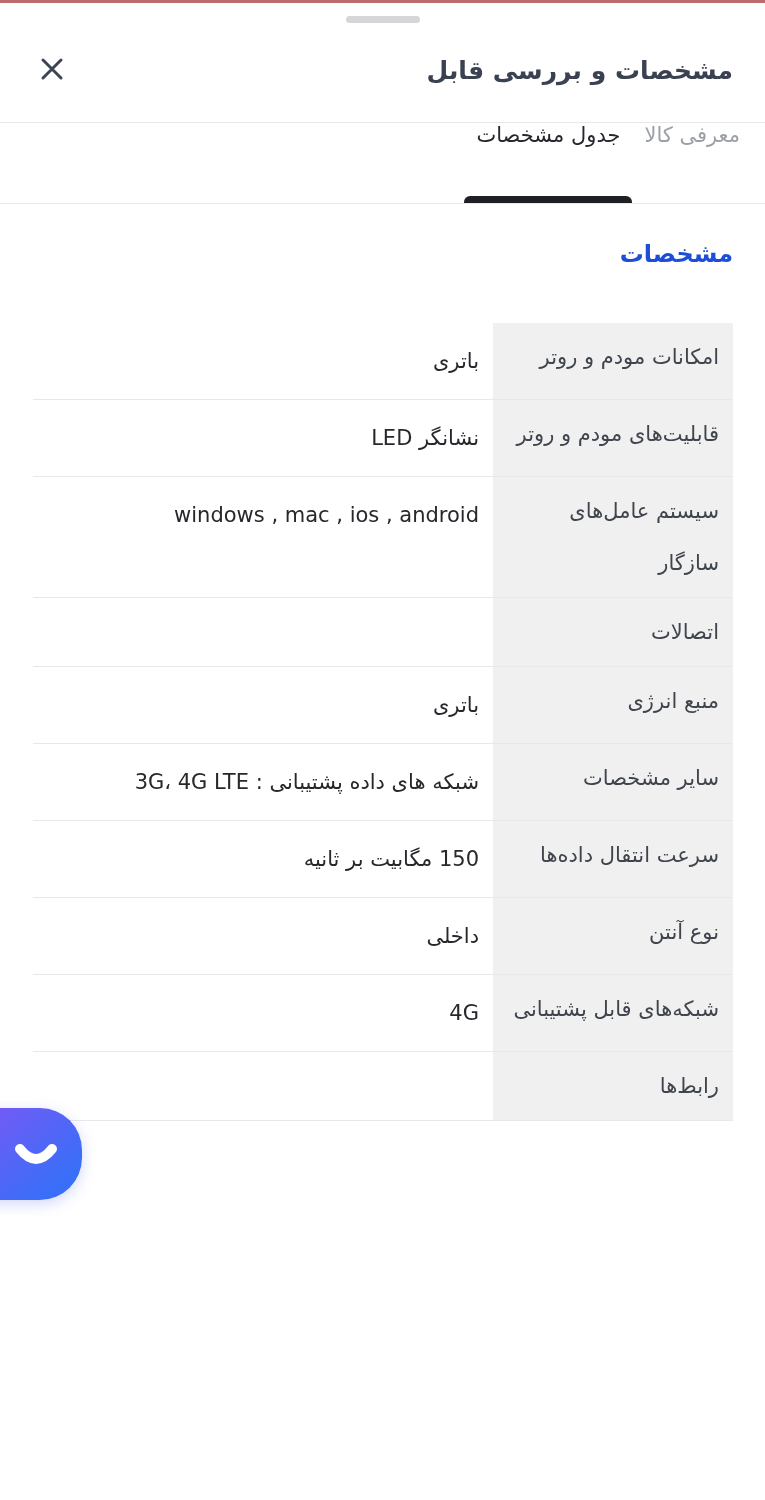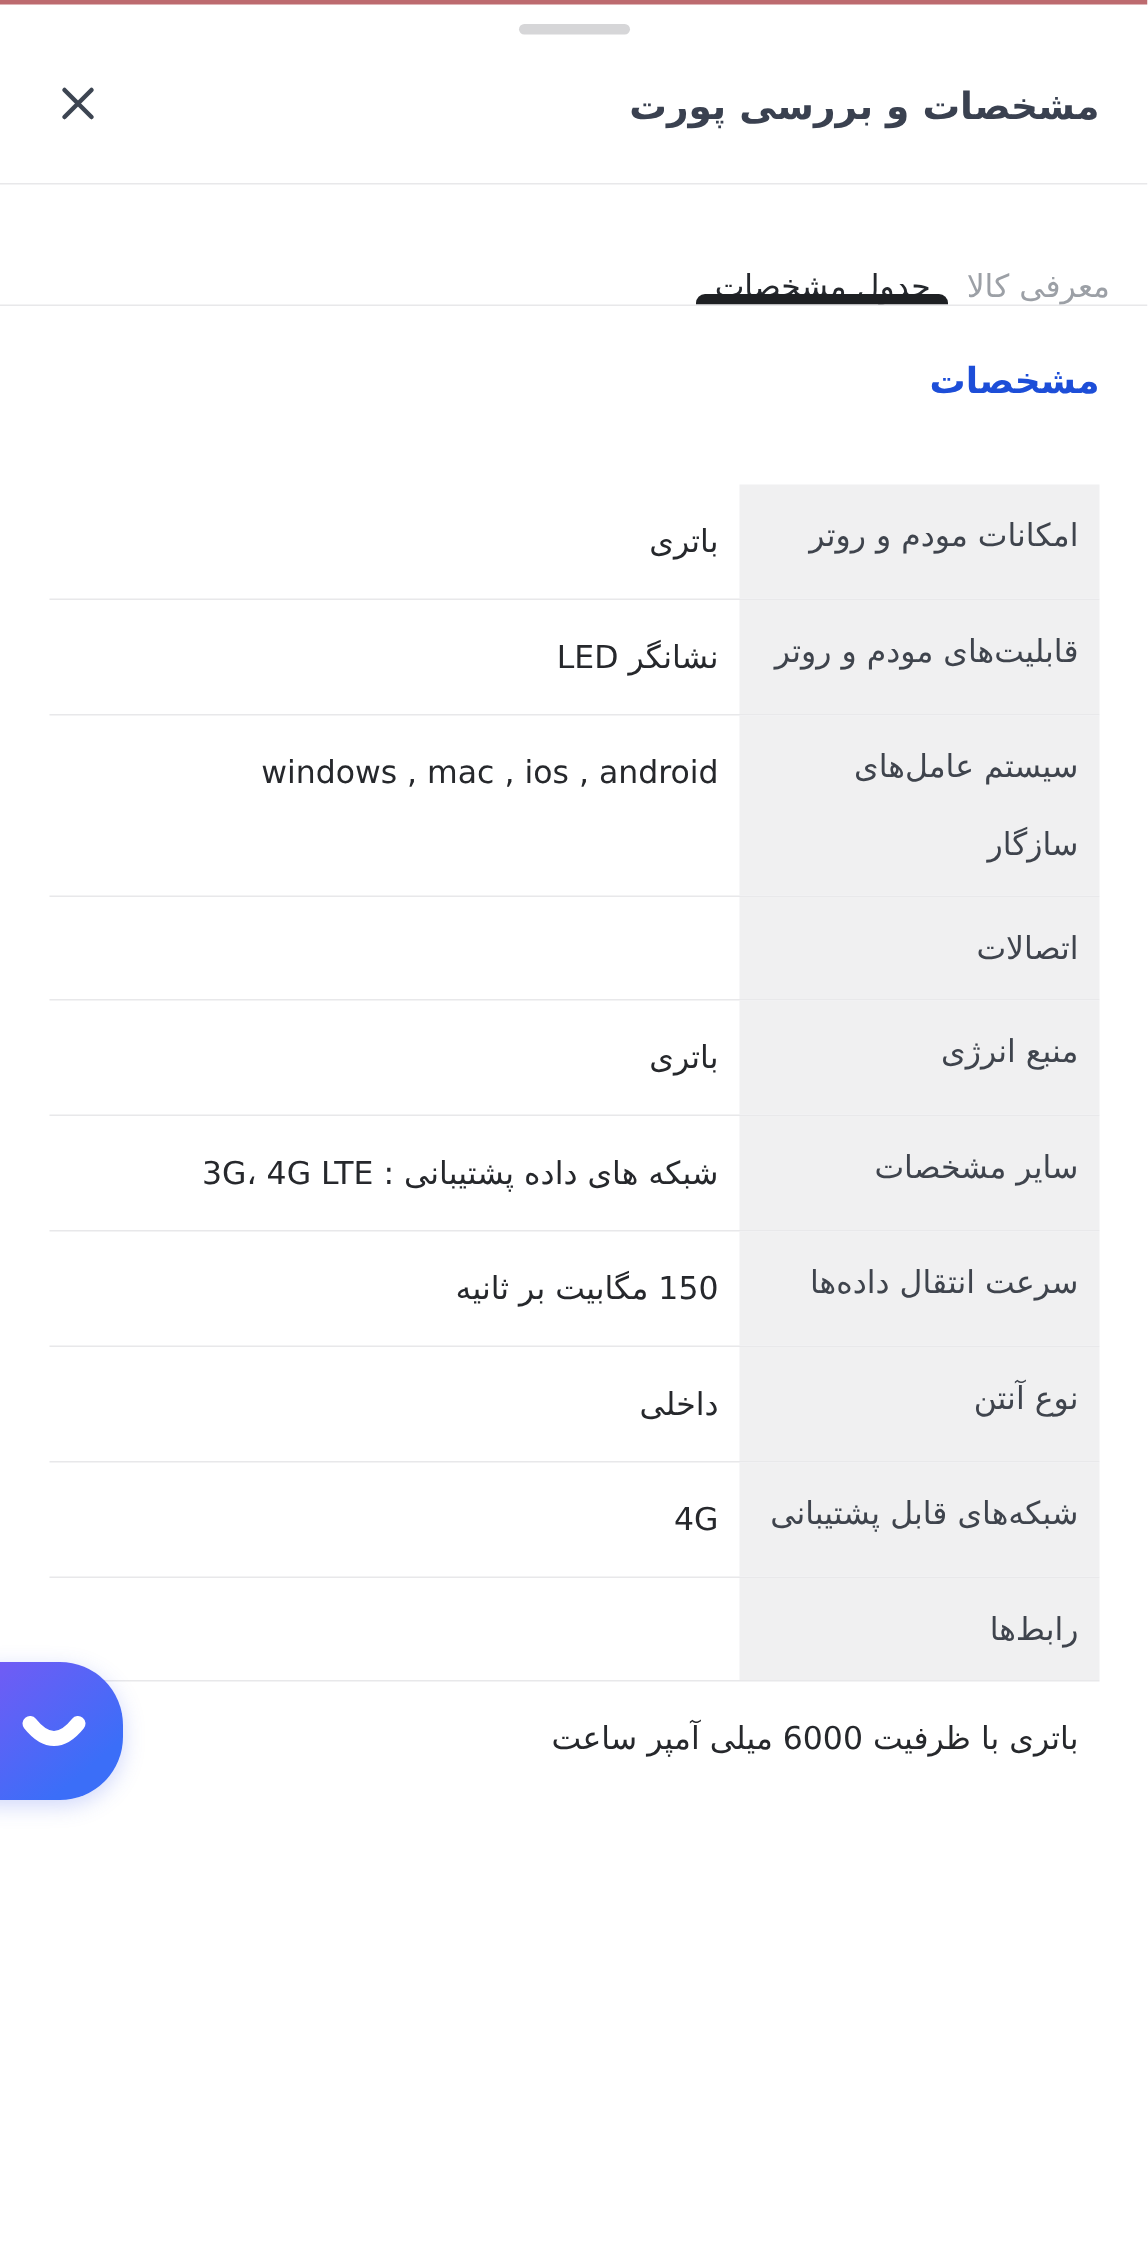--- a/index.html
+++ b/index.html
@@ -20,21 +20,21 @@
     width:74px;height:7px;border-radius:4px;background:var(--handle);cursor:grab;}
   .header{position:absolute;top:30px;left:0;right:0;height:80px;
     display:flex;align-items:center;justify-content:space-between;padding:0 32px;}
   .page-title{font-size:25px;font-weight:600;color:var(--title_text);}
   .close-btn{width:40px;height:40px;display:flex;align-items:center;justify-content:center;
     background:none;border:none;cursor:pointer;margin-right:8px;}
   .divider{position:absolute;left:0;right:0;height:0;border-top:1px solid var(--divider);}
   .d1{top:122px;} .d2{top:203px;}
   .tabs{position:absolute;top:123px;left:0;right:0;height:80px;
     display:flex;align-items:stretch;padding:0 13px;}
-  .tab{position:relative;display:flex;align-items:flex-end;padding:0 12px;
+  .tab{position:relative;display:flex;align-items:flex-start;padding:0 12px;
     font-size:21px;color:var(--tab_inactive_text);background:none;border:none;cursor:pointer;
     font-family:inherit;}
   .tab.active{color:var(--tab_active_text);font-weight:500;}
   .tab.active .tab-underline{position:absolute;bottom:0;left:0;right:0;height:7px;
     background:var(--tab_underline);border-radius:6px 6px 0 0;}
   .section-heading{position:absolute;top:240px;right:32px;left:32px;
     font-size:24px;font-weight:700;color:#1d4ed8;text-align:right;}
   .spec-table{position:absolute;top:323px;right:32px;left:33px;}
   .spec-row{display:flex;align-items:stretch;}
   .spec-row + .spec-row{border-top:1px solid var(--divider);}
@@ -48,21 +48,21 @@
     box-shadow:0 4px 14px rgba(70,100,240,.25);}
   .chat-smile{position:absolute;left:62px;top:35px;}
 </style>
 </head>
 <body>
 
 <div class="top-accent"></div>
 <div class="drag-handle"></div>
 
 <div class="header">
-  <div class="page-title">مشخصات و بررسی پورت</div>
+  <div class="page-title">مشخصات و بررسی قابل</div>
   <button class="close-btn">
     <span>
       <svg width="28" height="28" viewBox="0 0 28 28">
         <path d="M5 5 L23 23 M23 5 L5 23" stroke="#3d4552" stroke-width="3" stroke-linecap="round" fill="none"></path>
       </svg>
     </span>
   </button>
 </div>
 
 <div class="divider d1"></div>
@@ -112,21 +112,20 @@
       <div class="value-cell">داخلی</div>
     </div>
     <div class="spec-row">
       <div class="label-cell">شبکه‌های قابل پشتیبانی</div>
       <div class="value-cell">4G</div>
     </div>
     <div class="spec-row">
       <div class="label-cell">رابط‌ها</div>
     </div>
     <div class="spec-row">
-      <div class="value-cell">باتری با ظرفیت 6000 میلی آمپر ساعت</div>
     </div>
   </div>
 
 <button class="chat-btn">
   <span class="chat-smile">
     <svg width="44" height="26" viewBox="0 0 44 26">
       <path d="M6 6 Q22 26 38 6" stroke="#ffffff" stroke-width="10" stroke-linecap="round" fill="none"></path>
     </svg>
   </span>
 </button>

